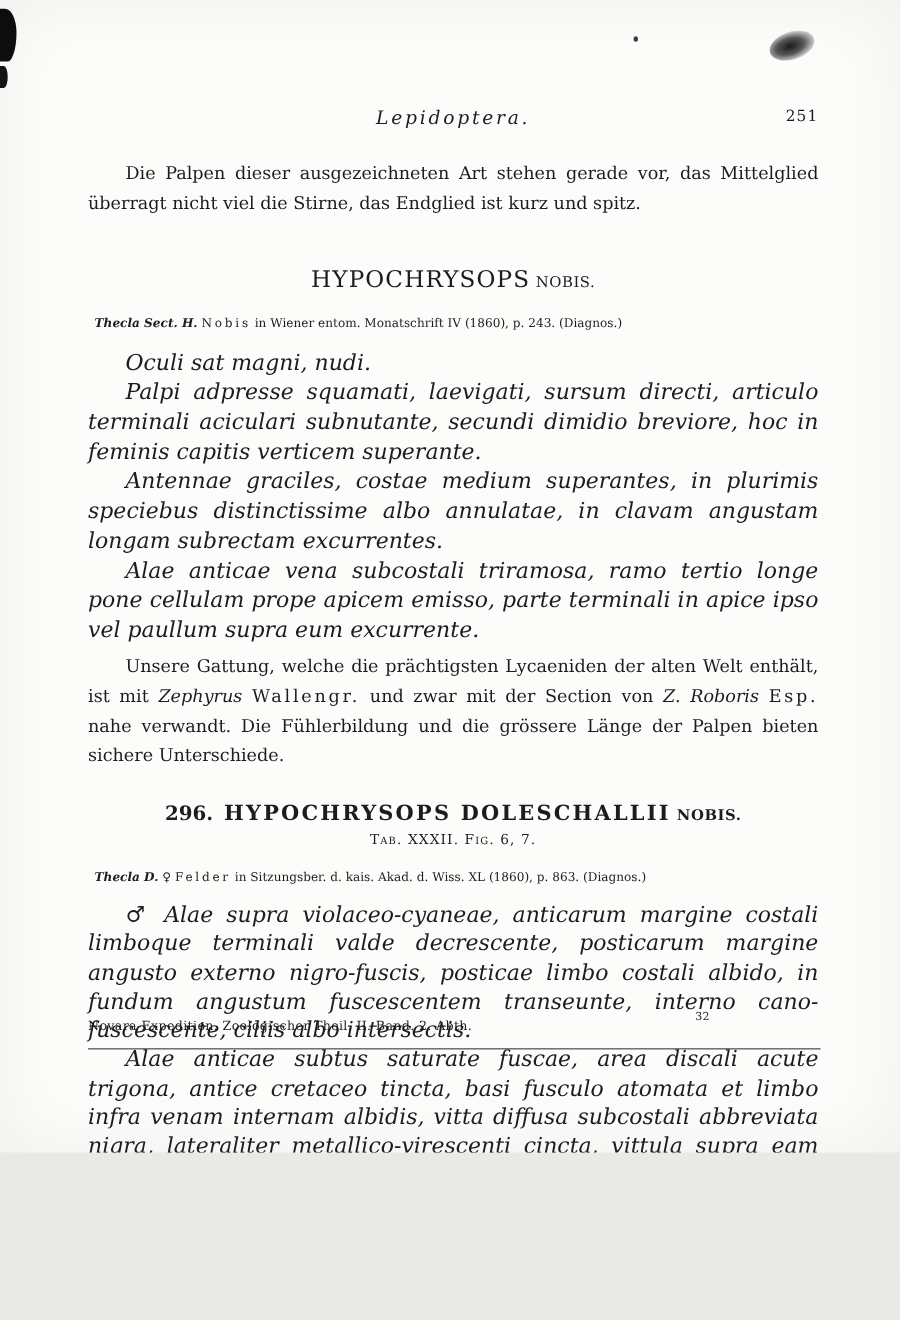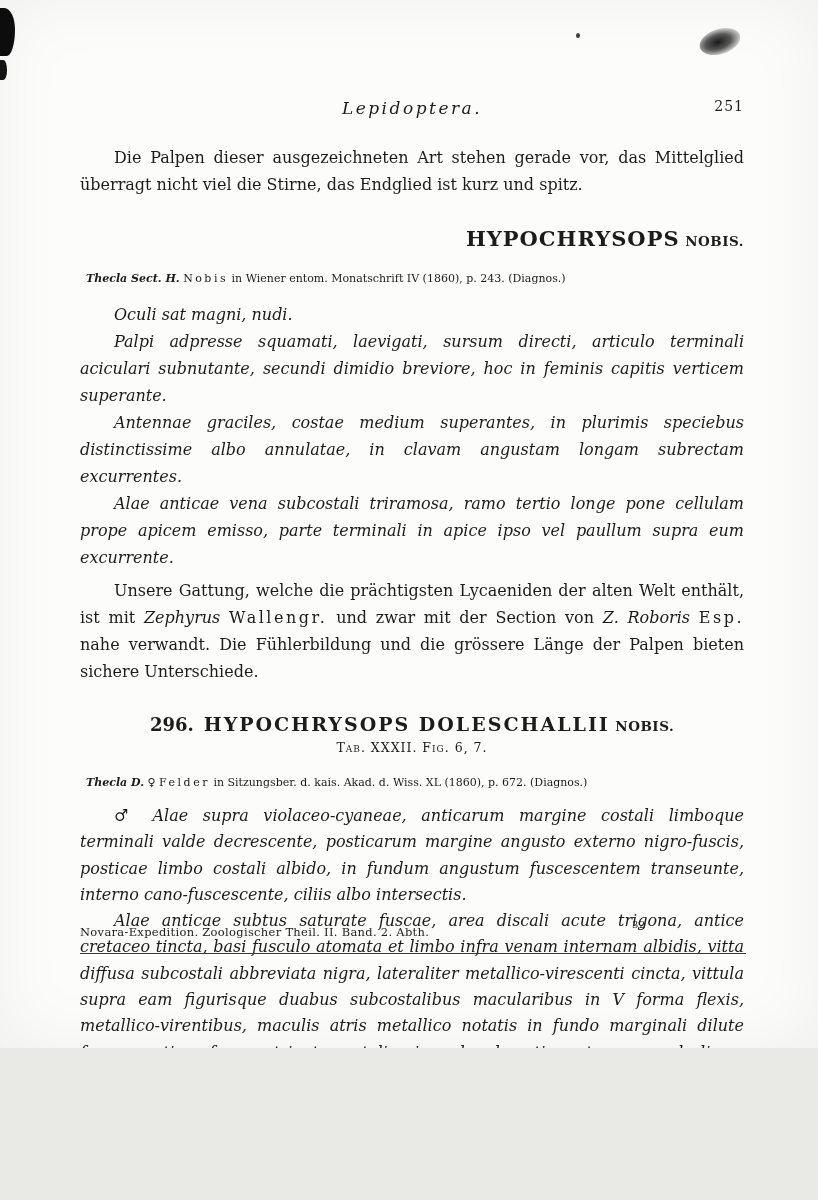--- a/index.html
+++ b/index.html
@@ -19,34 +19,34 @@
   
   .running-header { position:relative; margin-top:98px; text-align:center; height:24px; }
   .header-title { font-style:italic; font-size:17px; letter-spacing:2.5px; }
   .page-number { position:absolute; right:0; top:0; font-size:14px; letter-spacing:1px; }
 
   
   p.body { font-size:16px; line-height:27px; text-align:justify; text-indent:34px; }
   .intro { margin-top:22px; }
 
   
-  .genus-heading { margin-top:28px; text-align:right; font-weight:bold; }
+  .genus-heading { margin-top:44px; text-align:center; font-weight:normal; }
   .genus-name { font-size:21px; letter-spacing:1px; }
   .author { font-size:13.5px; letter-spacing:0.5px; }
 
   
   .ref { font-size:11px; line-height:18px; margin-top:19px; text-indent:6px; }
   .ref .it { font-style:italic; font-weight:bold; }
   .it { font-style:italic; }
   .sp { letter-spacing:2.5px; }
   .rm { font-style:normal; }
 
   
   .diagnosis { margin-top:13px; }
-  p.latin { font-size:16px; line-height:27px; text-align:justify; text-indent:34px; font-style:italic; }
+  p.latin { font-size:20px; line-height:27px; text-align:justify; text-indent:34px; font-style:italic; }
   .remarks { margin-top:6px; }
 
   
   .species-heading { margin-top:28px; text-align:center; font-weight:bold; }
   .species-number { font-size:18px; margin-right:10px;text-align:right; }
   .species-name { font-size:19px; letter-spacing:2px; }
   .plate-line { margin-top:5px; text-align:center; font-size:12.5px; font-variant:small-caps; letter-spacing:1px; }
 
   .description { margin-top:11px; }
   .description p.latin { line-height:26.3px; }
@@ -108,21 +108,21 @@
 
     <p class="body remarks"><span>Unsere Gattung, welche die prächtigsten Lycaeniden der alten Welt enthält, ist mit </span><span class="it">Zephyrus</span><span> </span><span class="sp">Wallengr.</span><span> und zwar mit der Section von </span><span class="it">Z. Roboris</span><span> </span><span class="sp">Esp.</span><span> nahe verwandt.  Die Fühlerbildung und die grössere Länge der Palpen bieten sichere Unterschiede.</span></p>
 
     <div class="species-heading">
       <span class="species-number">296.</span><span class="species-name">HYPOCHRYSOPS DOLESCHALLII</span>
       <span class="author">NOBIS.</span>
     </div>
 
     <div class="plate-line">Tab. XXXII. Fig. 6, 7.</div>
 
-    <p class="ref"><span class="it">Thecla D.</span><span> ♀ </span><span class="sp">Felder</span><span> in Sitzungsber. d. kais. Akad. d. Wiss. XL (1860), p. 672. (Diagnos.)</span></p>
+    <p class="ref"><span class="it">Thecla D.</span><span> ♀ </span><span class="sp">Felder</span><span> in Sitzungsber. d. kais. Akad. d. Wiss. XL (1860), p. 863. (Diagnos.)</span></p>
 
     <div class="description">
       <p class="latin"><span class="rm">♂ </span><span>Alae supra violaceo-cyaneae, anticarum margine costali limboque terminali valde decrescente, posticarum margine angusto externo nigro-fuscis, posticae limbo costali albido, in fundum angustum fuscescentem transeunte, interno cano-fuscescente, ciliis albo intersectis.</span></p>
       <p class="latin">Alae anticae subtus saturate fuscae, area discali acute trigona, antice cretaceo tincta, basi fusculo atomata et limbo infra venam internam albidis, vitta diffusa subcostali abbreviata nigra, lateraliter metallico-virescenti cincta, vittula supra eam figurisque duabus subcostalibus macularibus in V forma flexis, metallico-virentibus, maculis atris metallico notatis in fundo marginali dilute fusco, posticae fuscae, triente costali apicem haud pertingente usque ad plicam cellularem et ramificatione mediana cretaceo-albis, fascia basali, venam costalem haud excedente, areolae subcostali fuscae, dense metallico conspersae innata, altera discali apud ramum subcostalem primum prope apicem desinente, extus prope apicem maculis duabus nexa (inferiore inter ramum subcostalem secundum et venam discoidalem majore) tertiaque inter venam internam inferiorem et ramum medianum tertium jacente atris, metallico marginatis, fundo circa eas dense metallice atomoso, striga submarginali atra, increscente, extus alteri conformi, metallicae, extrorsum peranguste atro cinctae innata.</p>
     </div>
 
   </div>
 
   <div class="footer">
     <span>Novara-Expedition. Zoologischer Theil. II. Band. 2. Abth.</span>

